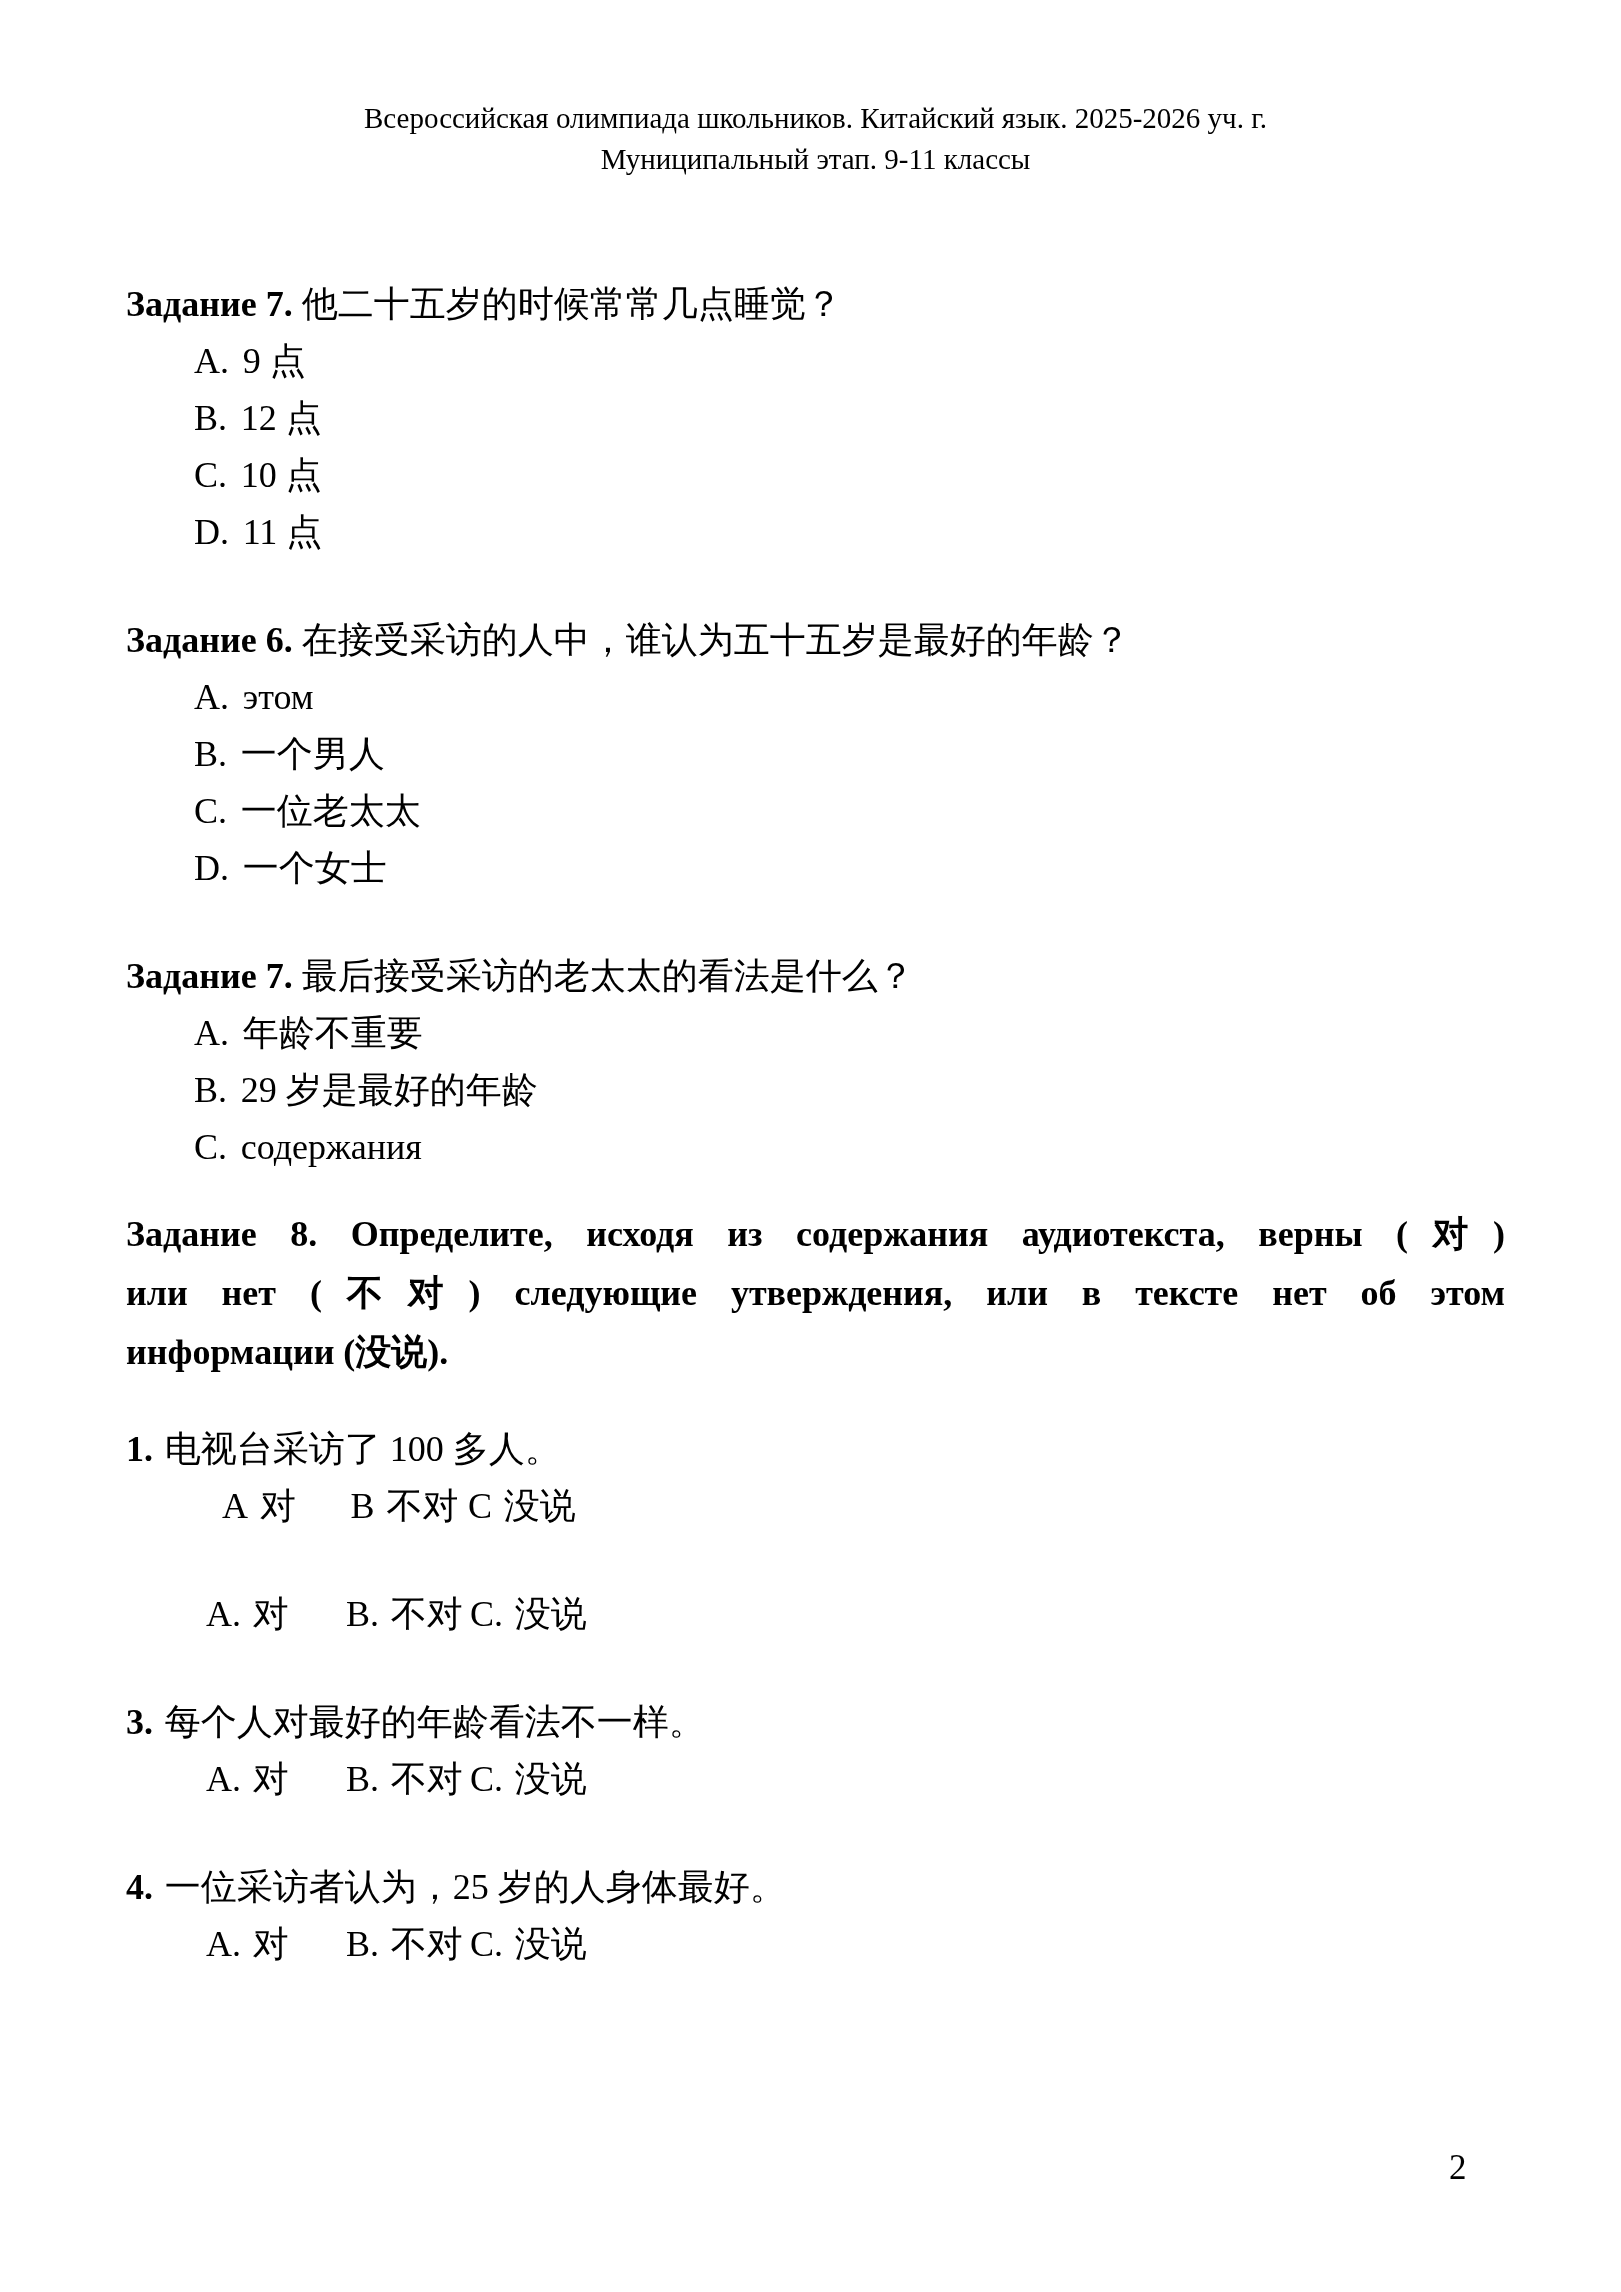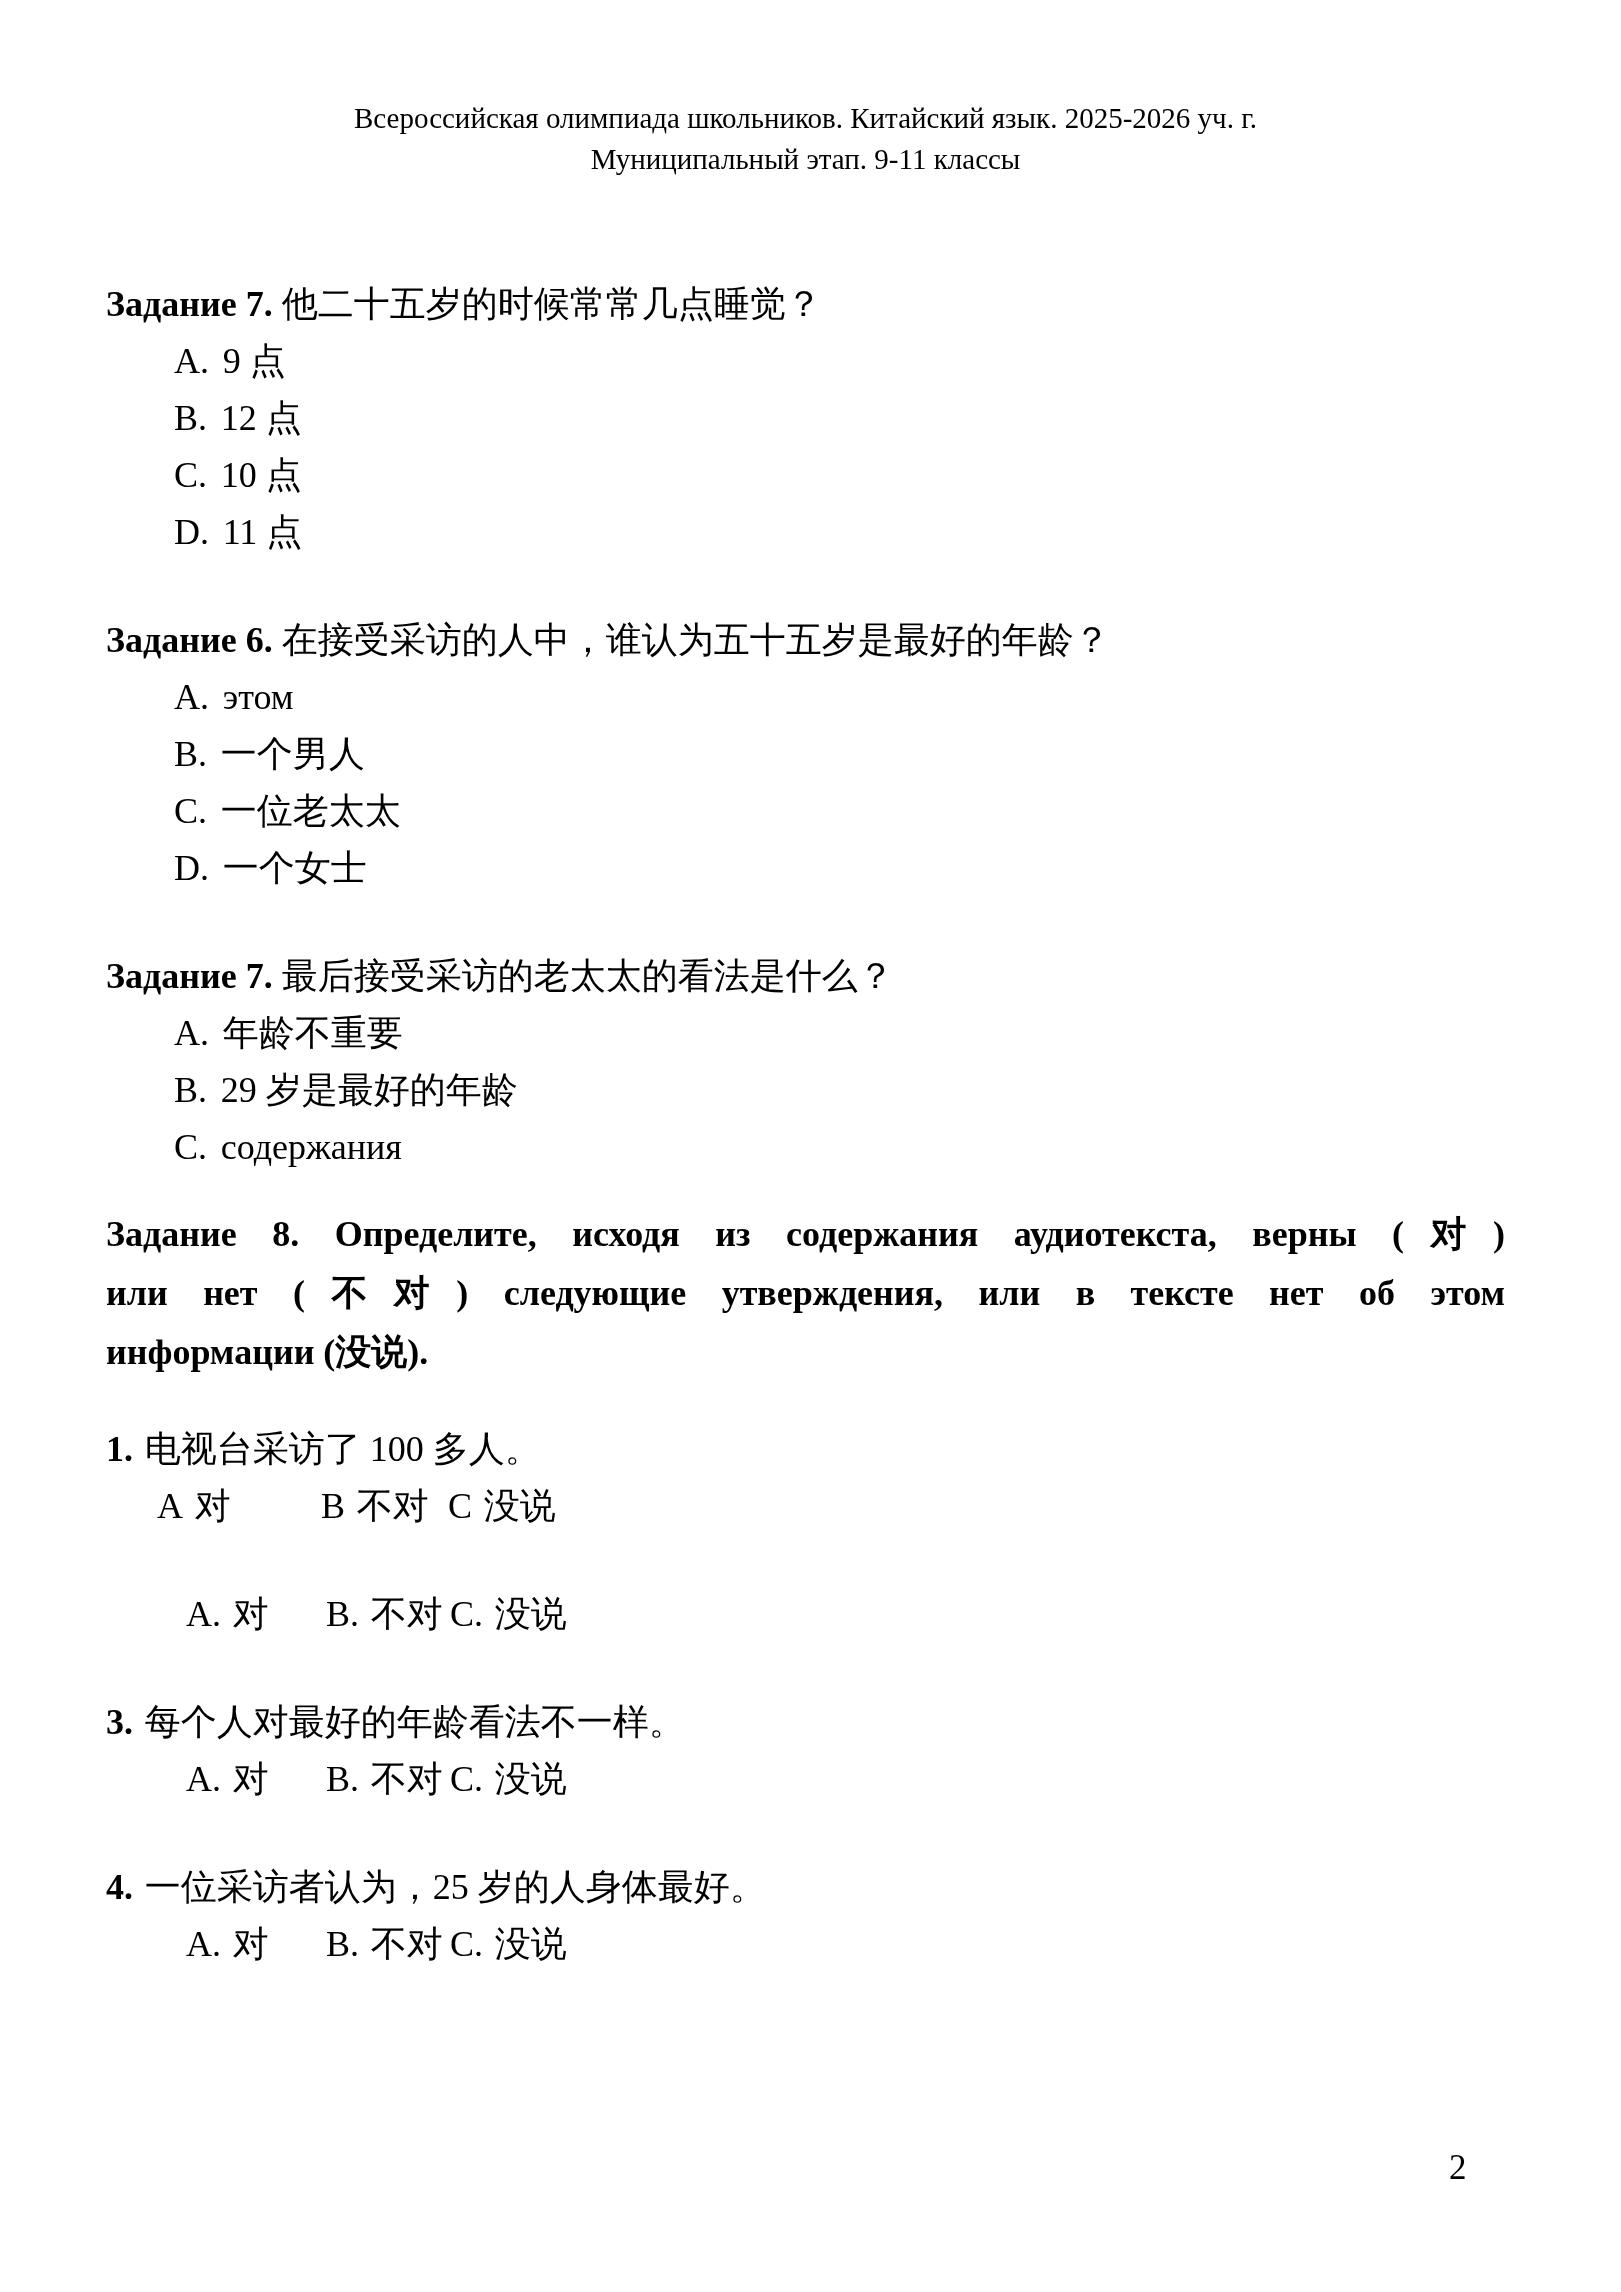--- a/index.html
+++ b/index.html
@@ -4,21 +4,21 @@
 <style>
   * { margin:0; padding:0; box-sizing:border-box; }
   html,body { background:#ffffff; }
   body {
     width:1621px; height:2293px;
     font-family:"Liberation Serif","DejaVu Serif",serif;
     color:#000000;
     position:relative;
   }
   .page { position:relative; width:1621px; height:2293px; overflow:hidden; }
-  .content { padding:98px 116px 0 106px; }
+  .content { padding:98px 116px 0 106px;margin-left:20px; }
 
   .doc-header { text-align:center; font-size:29px; line-height:41px; }
 
   .task { margin-top:51px; }
   .task.first { margin-top:96px; }
   .task-heading { font-size:36px; line-height:57px; }
   .task-label { font-weight:bold; }
   .task-question { font-weight:normal; }
   .options { margin-left:68px; }
   .option-line { font-size:36px; line-height:57px; }
@@ -27,21 +27,21 @@
   .instruction { margin-top:29px; font-size:36px; font-weight:bold; }
   .instr-line { line-height:59px; text-align:justify; }
   .instr-line.jline { text-align-last:justify; }
 
   .statements { margin-top:39px; }
   .statement { margin-top:51px; }
   .statement.first { margin-top:0; }
   .statement-text { font-size:36px; line-height:57px; }
   .stmt-num { font-weight:bold; margin-right:11.8px; }
   .stmt-opts { display:flex; font-size:36px; line-height:57px; }
-  .stmt-opts.nodots { margin-left:51px; }
+  .stmt-opts.nodots { margin-left:51px;text-align:center; }
   .stmt-opts.dots { margin-left:80px; }
   .scol-a { width:164px; }
   .dots .scol-a { width:140px; }
   .scol-b { width:127px; }
   .dots .scol-b { width:124px; }
   .sokey { margin-right:11.8px; }
 
   .page-number {
     position:absolute; left:1449px; top:2148px;
     font-size:35px; line-height:39px;

